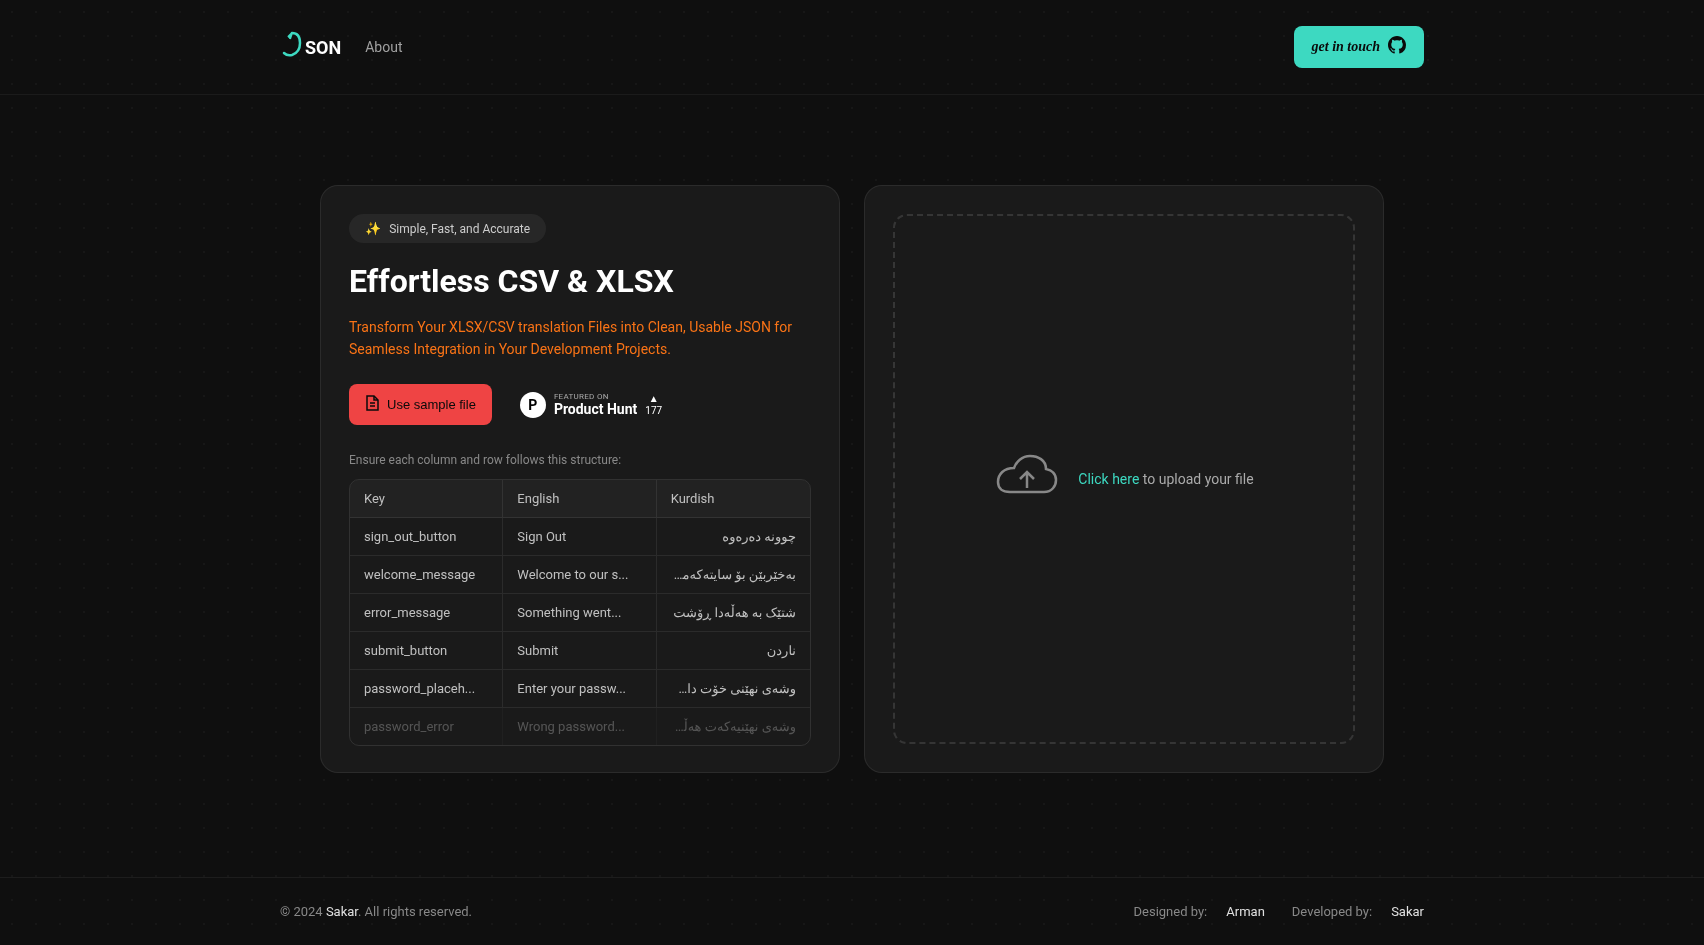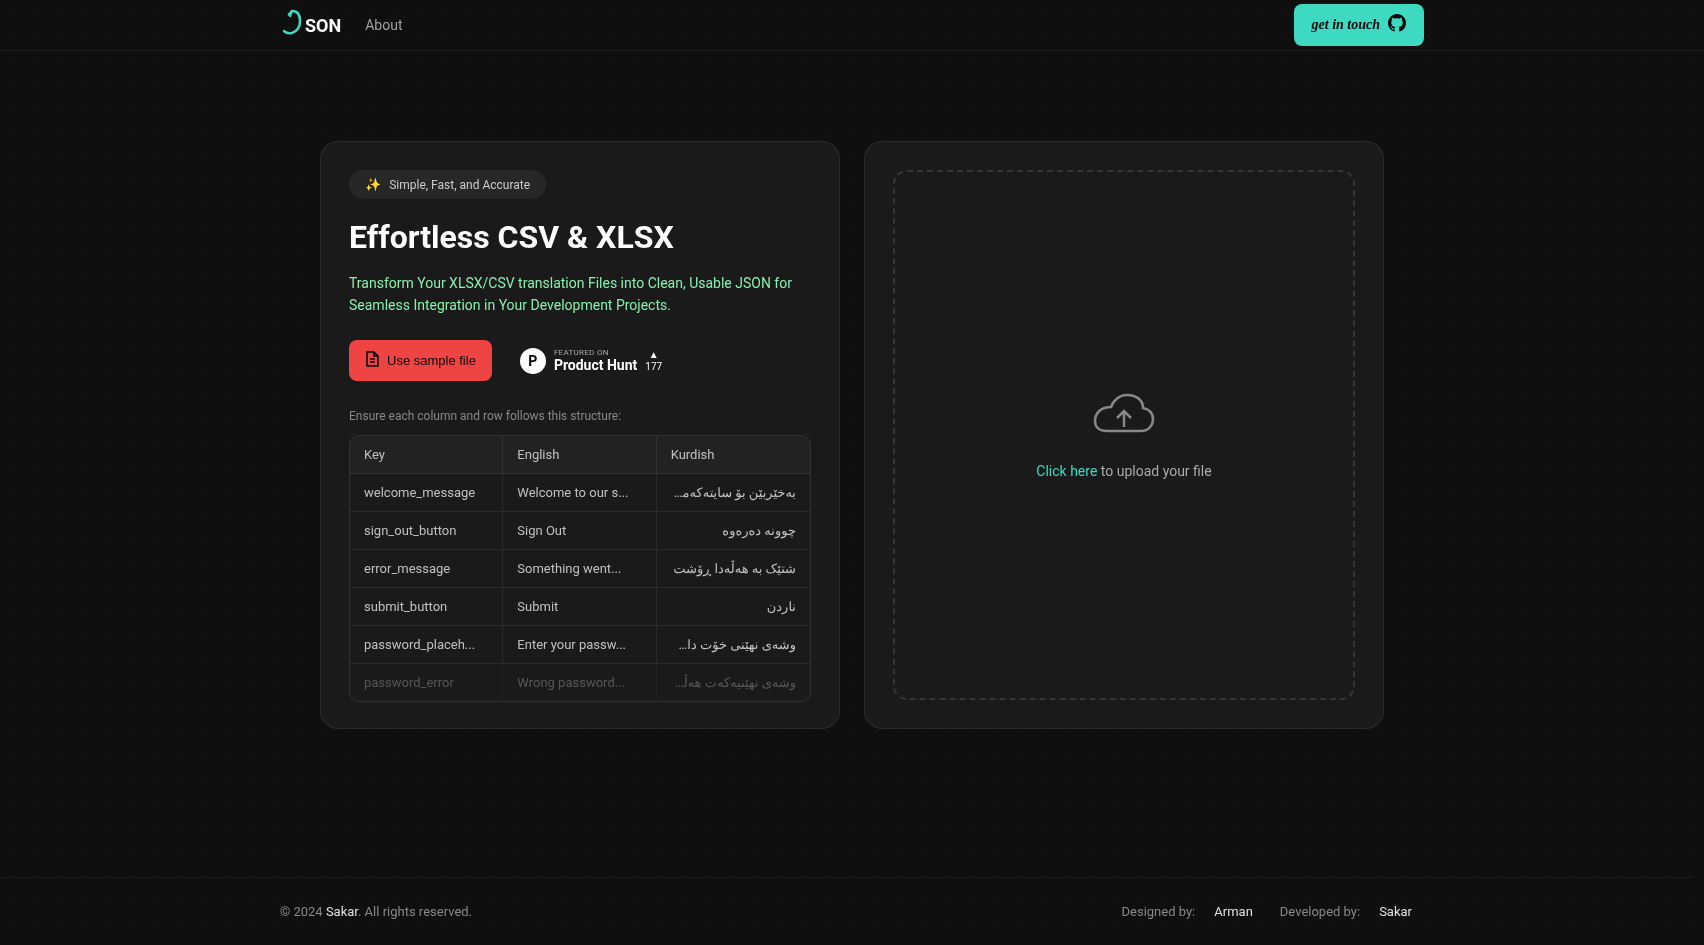--- a/index.html
+++ b/index.html
@@ -16,21 +16,21 @@
   width: 1704px;
   position: relative;
   background-image: radial-gradient(rgba(255,255,255,0.03) 1px, transparent 1px);
   background-size: 24px 24px;
 }
 
 .header {
   display: flex;
   align-items: center;
   justify-content: space-between;
-  padding: 4px 280px;
+  padding: 26px 280px;
   border-bottom: 1px solid rgba(255,255,255,0.05);
 }
 
 .header-left {
   display: flex;
   align-items: center;
   gap: 24px;
 }
 
 .logo {
@@ -115,21 +115,21 @@
 .title {
   font-size: 32px;
   font-weight: 700;
   line-height: 1.25;
   color: #fff;
   margin-bottom: 16px;
 }
 
 .subtitle {
   font-size: 14px;
-  color: #86efac;
+  color: #f97316;
   line-height: 1.55;
   margin-bottom: 24px;
 }
 
 .actions {
   display: flex;
   align-items: center;
   gap: 28px;
   margin-bottom: 28px;
 }
@@ -256,21 +256,21 @@
   align-items: center;
   justify-content: center;
 }
 
 .upload-zone {
   border: 2px dashed rgba(255,255,255,0.12);
   border-radius: 14px;
   width: 100%;
   height: 100%;
   display: flex;
-  flex-direction: column;
+  flex-direction: row;
   align-items: center;
   justify-content: center;
   gap: 18px;
 }
 
 .cloud-icon {
   width: 66px;
   height: 50px;
   color: #888;
 }
@@ -281,21 +281,21 @@
 }
 
 .click-here {
   color: #3dd9c1;
 }
 
 .footer {
   position: absolute;
   bottom: 0;
   left: 0;
-  right: 12px;
+  right: 0;
   border-top: 1px solid rgba(255,255,255,0.06);
   padding: 26px 280px;
   display: flex;
   justify-content: space-between;
   align-items: center;
   font-size: 13px;
   color: #888;
 }
 
 .footer-right {
@@ -371,28 +371,28 @@
 
     <p class="instruction">Ensure each column and row follows this structure:</p>
 
     <div class="table">
       <div class="table-row table-header">
         <div class="table-cell">Key</div>
         <div class="table-cell">English</div>
         <div class="table-cell">Kurdish</div>
       </div>
       <div class="table-row">
+        <div class="table-cell">sign_out_button</div>
+        <div class="table-cell">Sign Out</div>
+        <div class="table-cell">چوونە دەرەوە</div>
+      </div>
+      <div class="table-row">
         <div class="table-cell">welcome_message</div>
         <div class="table-cell">Welcome to our s...</div>
         <div class="table-cell">بەخێربێن بۆ سایتەکەمان</div>
-      </div>
-      <div class="table-row">
-        <div class="table-cell">sign_out_button</div>
-        <div class="table-cell">Sign Out</div>
-        <div class="table-cell">چوونە دەرەوە</div>
       </div>
       <div class="table-row">
         <div class="table-cell">error_message</div>
         <div class="table-cell">Something went...</div>
         <div class="table-cell">شتێک بە هەڵەدا ڕۆشت</div>
       </div>
       <div class="table-row">
         <div class="table-cell">submit_button</div>
         <div class="table-cell">Submit</div>
         <div class="table-cell">ناردن</div>

